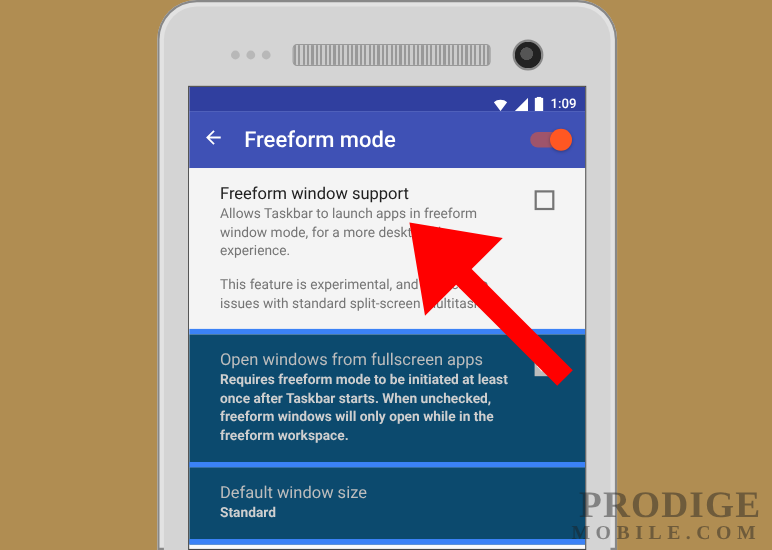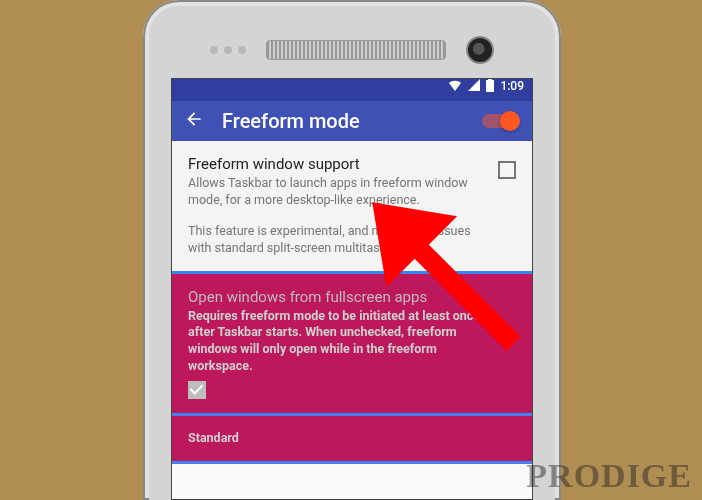--- a/index.html
+++ b/index.html
@@ -65,30 +65,30 @@
     background: #fafafa;
     overflow: hidden;
     border: 1px solid #444;
   }
   .statusbar {
     height: 22px;
     background: #303f9f;
     color: #fff;
     display: flex;
     justify-content: flex-end;
-    align-items: flex-start;
+    align-items: flex-end;
     gap: 6px;
     padding: 0 8px;
     font-size: 12px;
     font-weight: 500;
   }
   .sb-wifi, .sb-signal, .sb-batt { display: inline-block; }
   .sb-wifi svg, .sb-signal svg, .sb-batt svg { display: block; }
   .appbar {
-    height: 40px;
+    height: 52px;
     background: #3f51b5;
     color: #fff;
     display: flex;
     align-items: center;
     padding: 0 12px;
     gap: 18px;
   }
   .back-icon { cursor: pointer; }
   .appbar-title {
     font-size: 20px;
@@ -111,28 +111,28 @@
     right: 0; top: 0;
     width: 20px; height: 20px;
     background: #ff5722;
     border-radius: 50%;
     box-shadow: 0 1px 3px rgba(0,0,0,0.3);
   }
   .content {
     background: #fff;
   }
   .section {
-    padding: 14px 16px;
-    border-bottom: 3px solid #3b82f6;
+    padding: 14px 28px;
+    border-bottom: 5px solid #3b82f6;
     position: relative;
     display: flex;
     align-items: flex-start;
     background: #f4f4f4;
   }
-  .section.light { background: #be185d; flex-direction: column; }
+  .section.light { background: #0c4a6e; }
   .section-text { flex: 1; padding-right: 12px; }
   .section-title {
     font-size: 15px;
     color: #212121;
     margin-bottom: 2px;
   }
   .section-sub {
     font-size: 12.5px;
     color: #757575;
     line-height: 1.35;
@@ -254,31 +254,33 @@
           <div class="section-text">
             <div class="section-title">Open windows from fullscreen apps</div>
             <div class="section-sub">Requires freeform mode to be initiated at least once after Taskbar starts. When unchecked, freeform windows will only open while in the freeform workspace.</div>
           </div>
           <div class="checkbox-checked"></div>
         </div>
 
 
         <div class="section light disabled">
           <div class="section-text">
+            <div class="section-title">Default window size</div>
             <div class="section-sub">Standard</div>
           </div>
         </div>
 
       </div>
 
     </div>
   </div>
 </div>
 
 <svg class="arrow-annotation" viewBox="0 0 220 220">
   <g transform="rotate(-45 110 110)">
     <polygon points="100,200 120,200 120,70 160,70 110,0 60,70 100,70" fill="#ff0000"></polygon>
   </g>
 </svg>
 
 <div class="watermark">
   <div class="wm-line1">PRODIGE</div>
+  <div class="wm-line2">MOBILE.COM</div>
 </div>
 
 </body></html>

